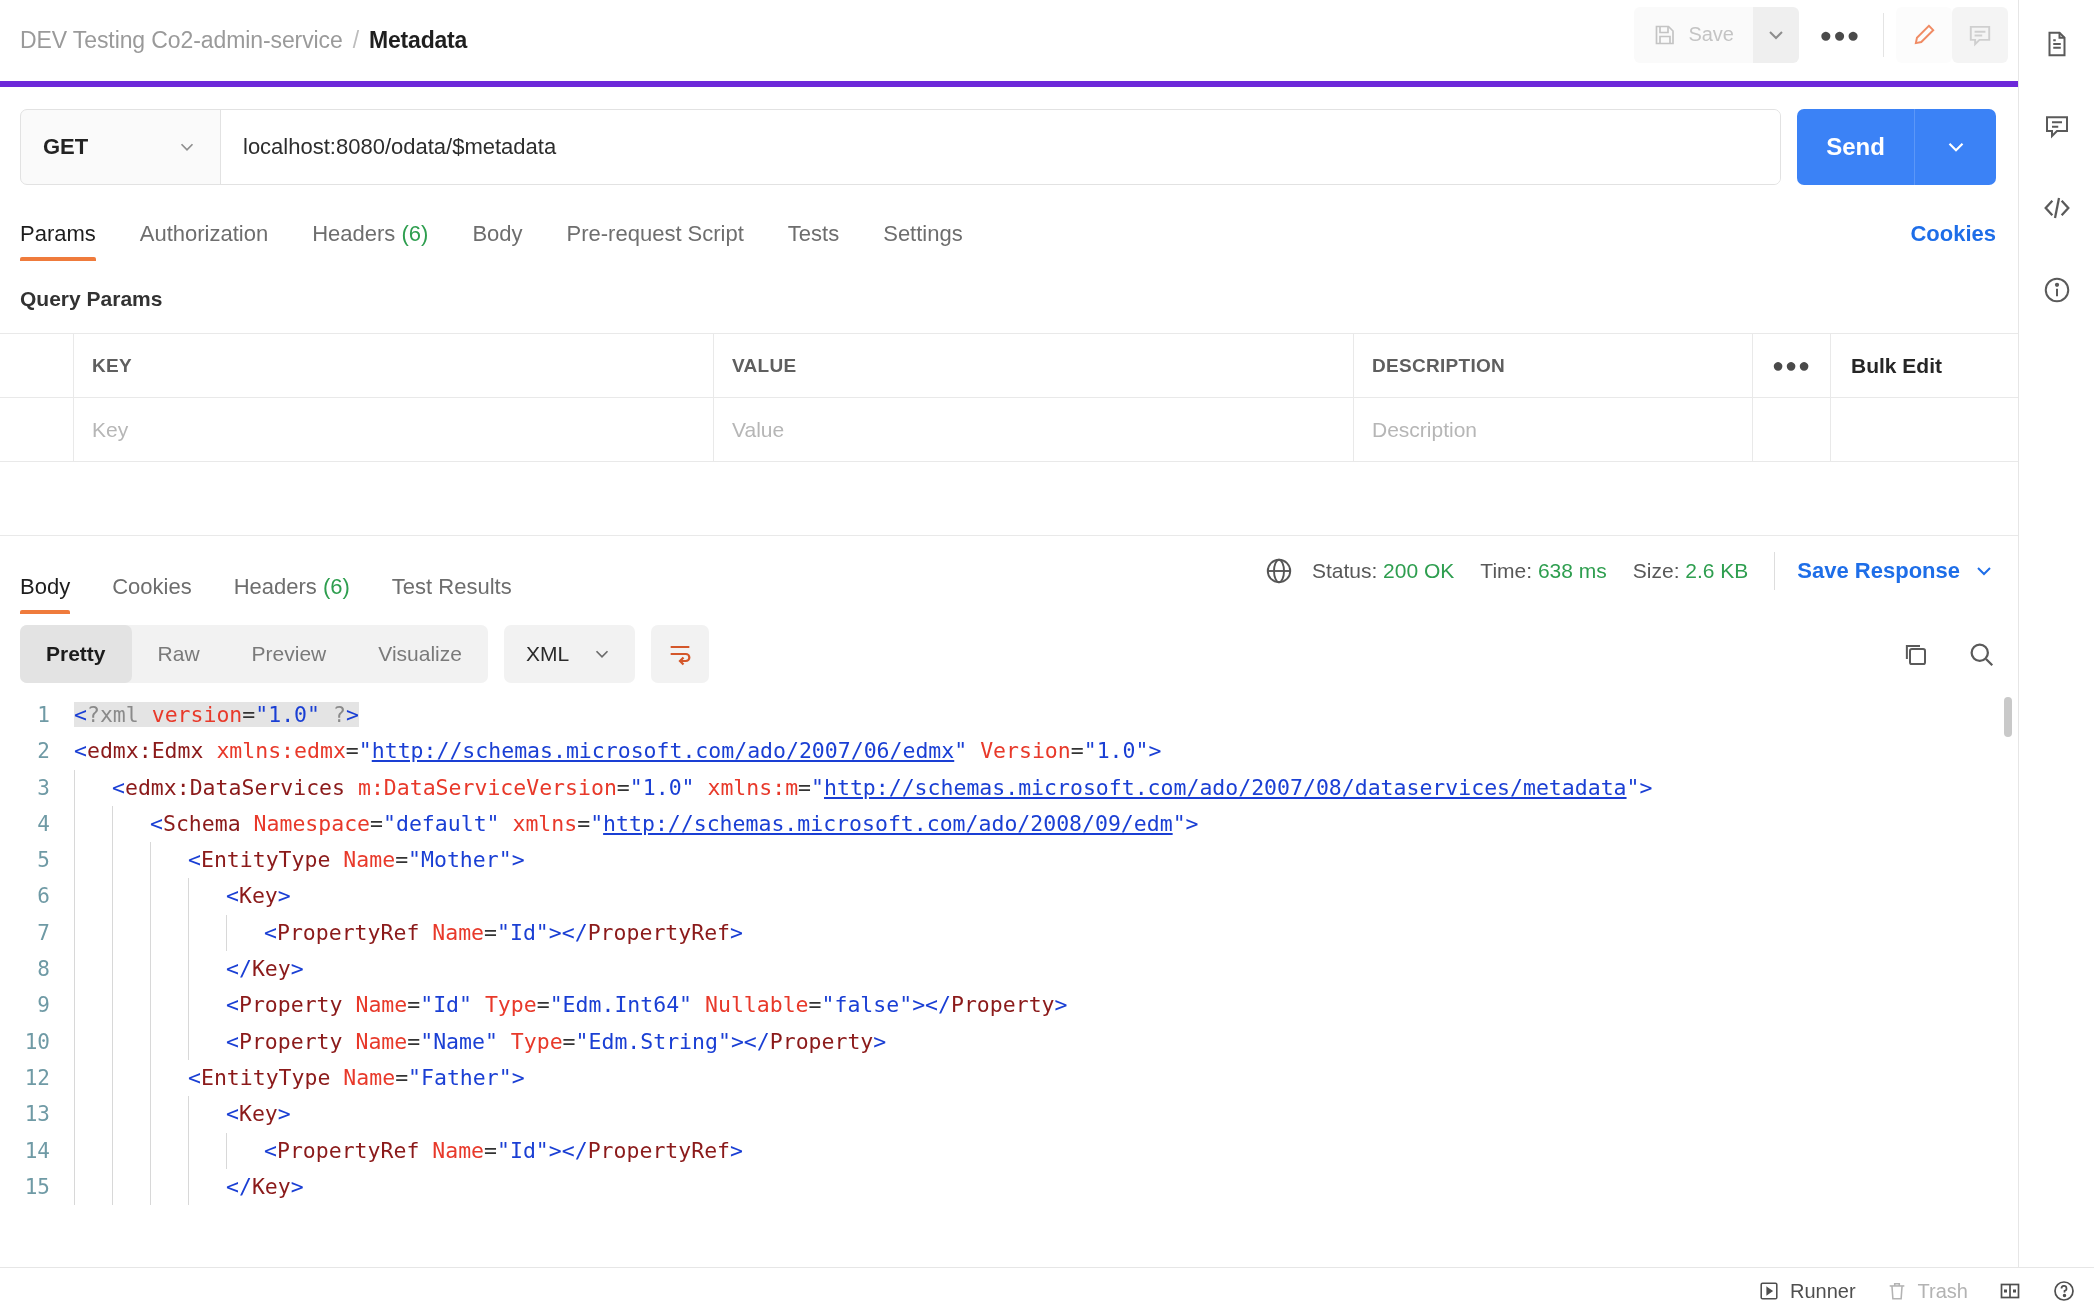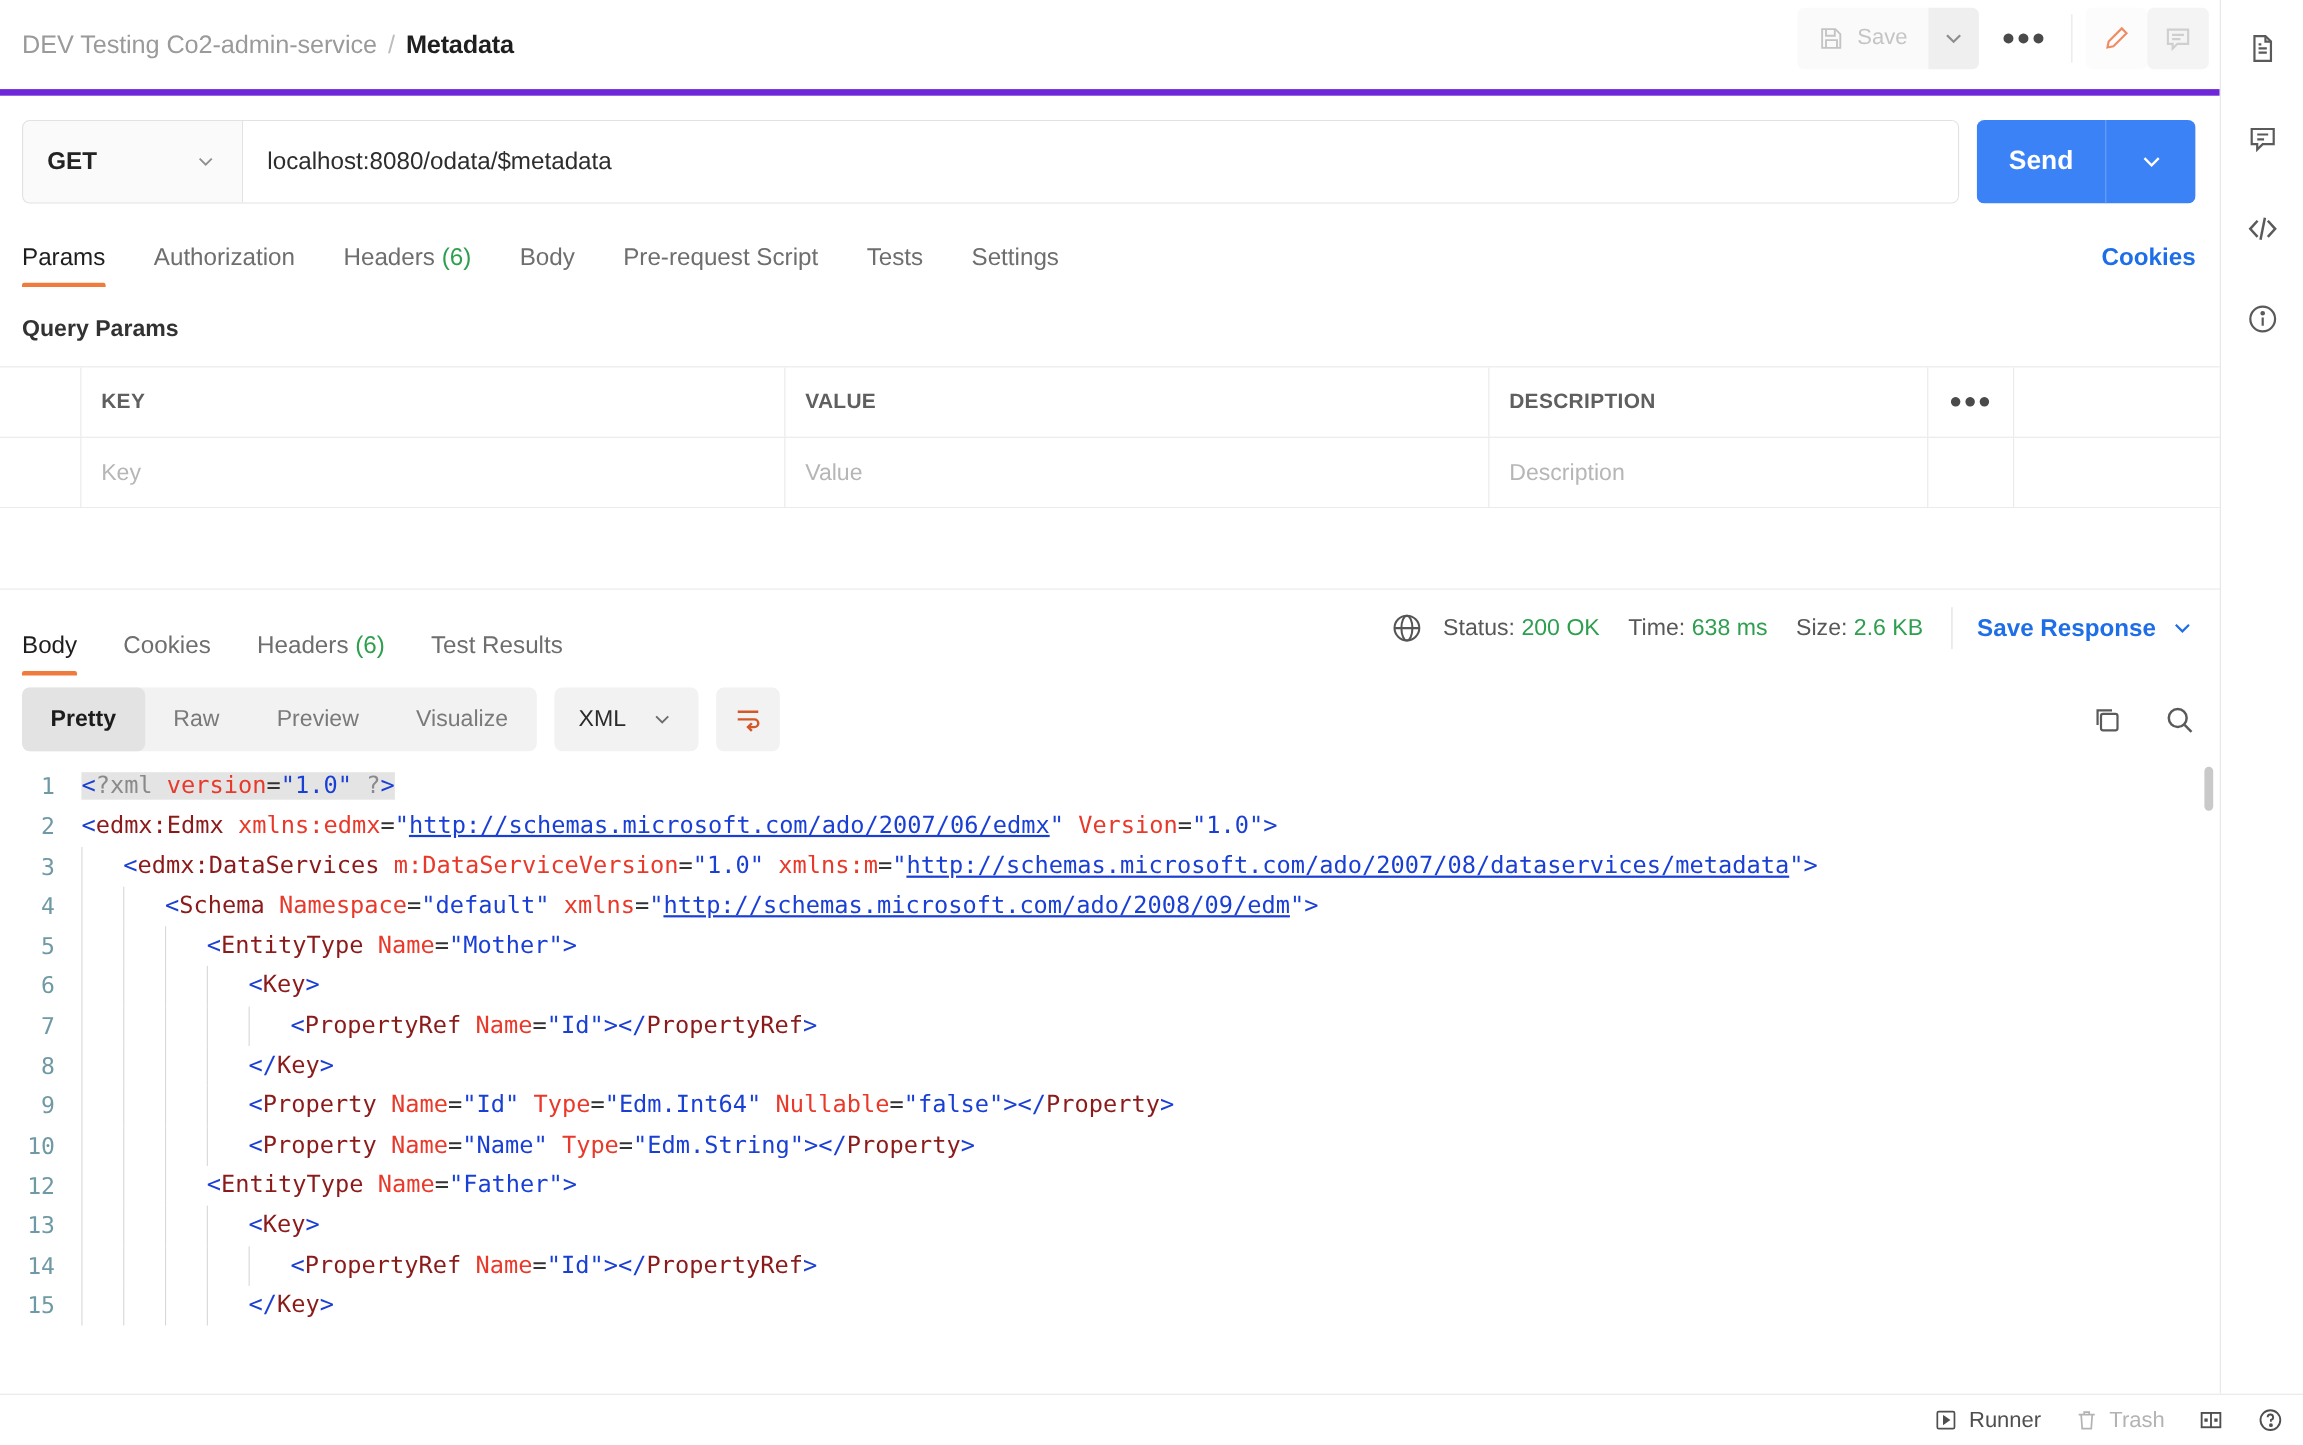--- a/index.html
+++ b/index.html
@@ -234,20 +234,21 @@
         <div class="tcell c-key">
             <span class="th">KEY</span>
           </div>
         <div class="tcell c-val">
             <span class="th">VALUE</span>
           </div>
         <div class="tcell c-desc">
             <span class="th">DESCRIPTION</span>
           </div>
         <div class="c-dots">●●●</div>
+        <div class="c-bulk">Bulk Edit</div>
       </div>
       <div class="trow">
         <div class="tgut"></div>
         <div class="tcell c-key">
           <span class="tinput">Key</span>
         </div>
         <div class="tcell c-val">
           <span class="tinput">Value</span>
         </div>
         <div class="tcell c-desc">

